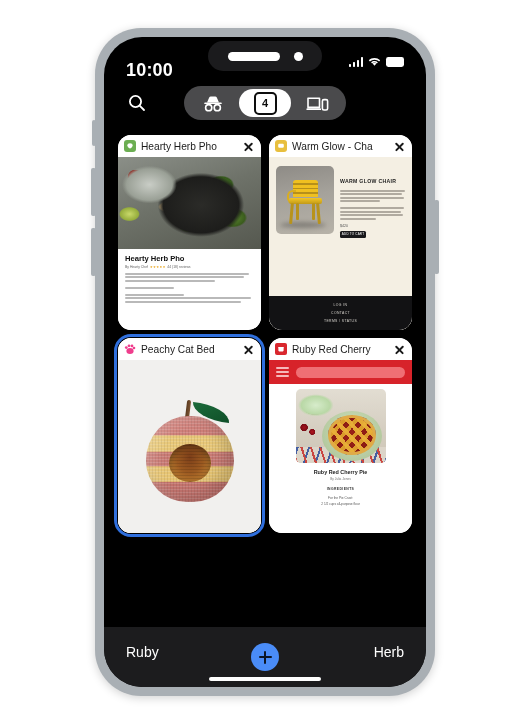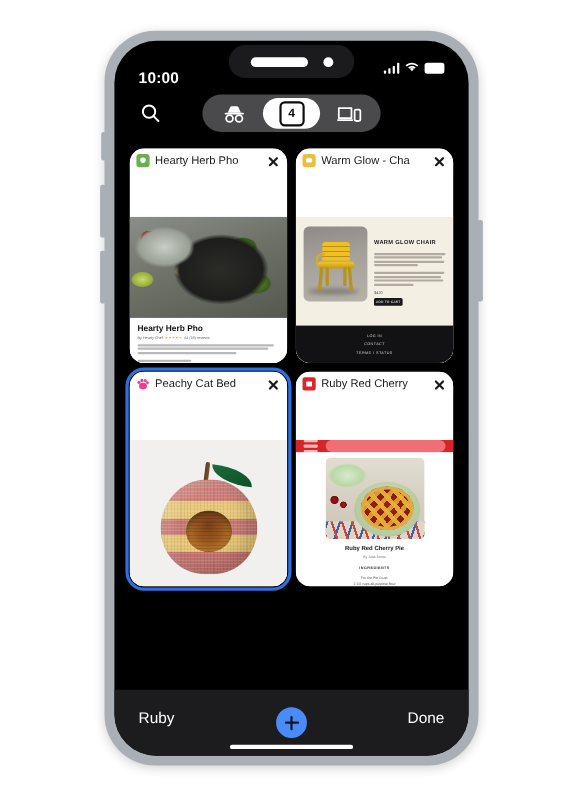--- a/index.html
+++ b/index.html
@@ -42,21 +42,21 @@
   }
   #island-pill{width:52px;height:9px;background:#fff;border-radius:5px;}
   #island-dot{width:9px;height:9px;background:#fff;border-radius:50%;}
 
   
   #status-bar{
     position:absolute;left:0;top:0;width:100%;height:42px;
     display:flex;align-items:center;justify-content:space-between;
     padding:0 22px;box-sizing:border-box;color:#fff;
   }
-  #status-time{font-size:14px;font-weight:bold;letter-spacing:.2px;margin-top:24px;}
+  #status-time{font-size:18px;font-weight:bold;letter-spacing:.2px;margin-top:24px;}
   #status-icons{display:flex;align-items:center;gap:5px;margin-top:8px;}
   .bars{display:flex;align-items:flex-end;gap:1.5px;height:10px;}
   .bars i{display:block;width:2.5px;background:#fff;border-radius:.7px;}
   .bars i:nth-child(1){height:3.5px;}
   .bars i:nth-child(2){height:5.5px;}
   .bars i:nth-child(3){height:7.5px;}
   .bars i:nth-child(4){height:10px;}
   #battery{width:18px;height:9.5px;border-radius:2.4px;background:#fff;}
 
   
@@ -85,21 +85,21 @@
   #tab-grid{
     position:absolute;left:0;top:92px;right:0;bottom:60px;
     padding:6px 14px;box-sizing:border-box;
     display:grid;grid-template-columns:1fr 1fr;
     grid-auto-rows:195px;gap:8px;align-content:start;
     overflow:hidden;
   }
   .tab-card{
     position:relative;border-radius:13px;background:#fff;
     overflow:hidden;cursor:pointer;
-    display:flex;flex-direction:column;gap:40px;
+    display:flex;flex-direction:column;
   }
   .tab-card.selected{
     outline:3px solid #2f6fdd;outline-offset:1px;border-radius:13px;
   }
   .tab-head{
     height:22px;flex:0 0 22px;background:#fff;
     display:flex;align-items:center;padding:0 6px;box-sizing:border-box;gap:5px;
   }
   .favicon{width:12px;height:12px;border-radius:3px;flex:0 0 12px;
            display:flex;align-items:center;justify-content:center;
@@ -499,18 +499,18 @@
             </div>
           </div>
         </div>
       </div>
 
     </div>
 
     <div id="bottom-bar">
       <span class="bar-txt">Ruby</span>
       <span id="new-tab-btn"></span>
-      <span class="bar-txt">Done</span>
+      <span class="bar-txt">Herb</span>
       <span id="home-indicator"></span>
     </div>
 
   </div>
 </div>
 
 </body></html>

